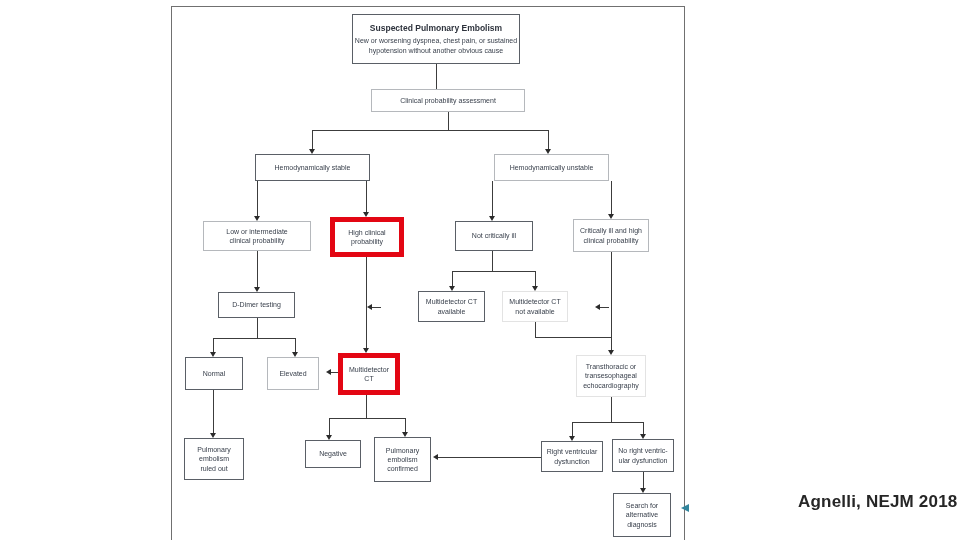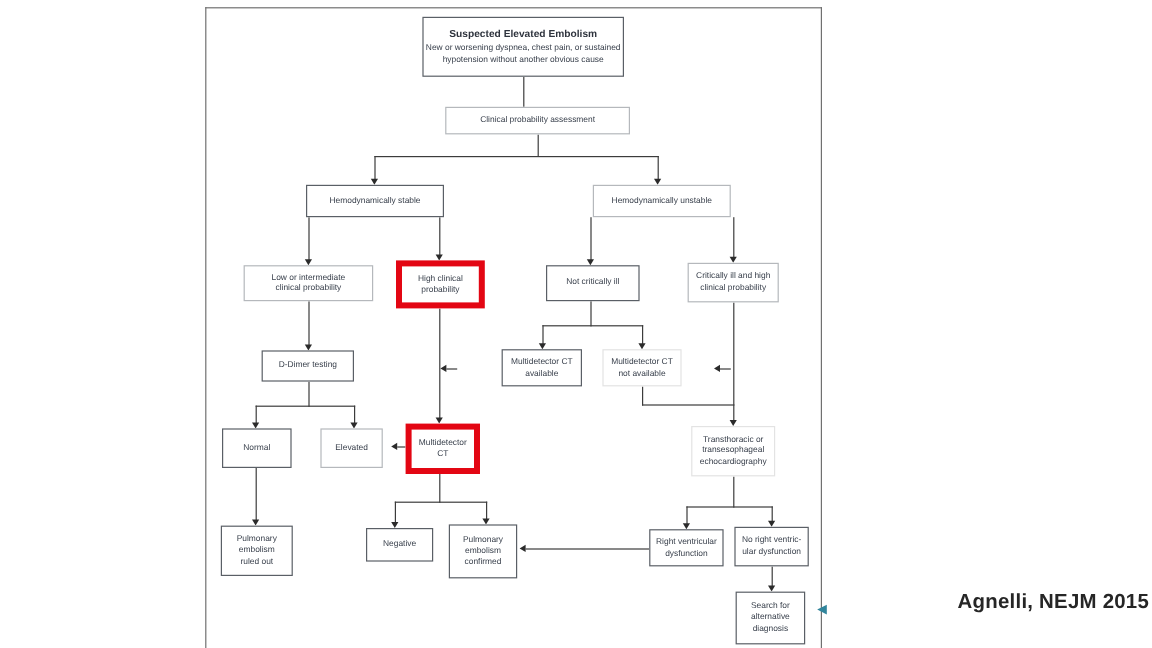--- a/index.html
+++ b/index.html
@@ -28,23 +28,23 @@
          border-top:4.5px solid transparent;border-bottom:4.5px solid transparent;
          border-right:8.5px solid #31859c;}
   #citation{position:absolute;left:798px;top:492px;font-size:17px;font-weight:600;
             color:#262626;letter-spacing:0.2px;}
 </style>
 </head>
 <body>
 
 <div id="slide">
   <div id="figure-panel"></div>
-  <div id="citation">Agnelli, NEJM 2015</div>
+  <div id="citation">Agnelli, NEJM 2018</div>
 <div class="box" style="left: 352px; top: 14px; width: 168px; height: 50px;">
-      <span class="t">Suspected Elevated Embolism</span>
+      <span class="t">Suspected Pulmonary Embolism</span>
       <span>New or worsening dyspnea, chest pain, or sustained</span>
       <span>hypotension without another obvious cause</span>
     </div>
     <div class="box faint" style="left: 371px; top: 89px; width: 154px; height: 23px;">
       <span>Clinical probability assessment</span>
     </div>
     <div class="box" style="left: 255px; top: 154px; width: 115px; height: 27px;">
       <span>Hemodynamically stable</span>
     </div>
     <div class="box faint" style="left: 494px; top: 154px; width: 115px; height: 27px;">

